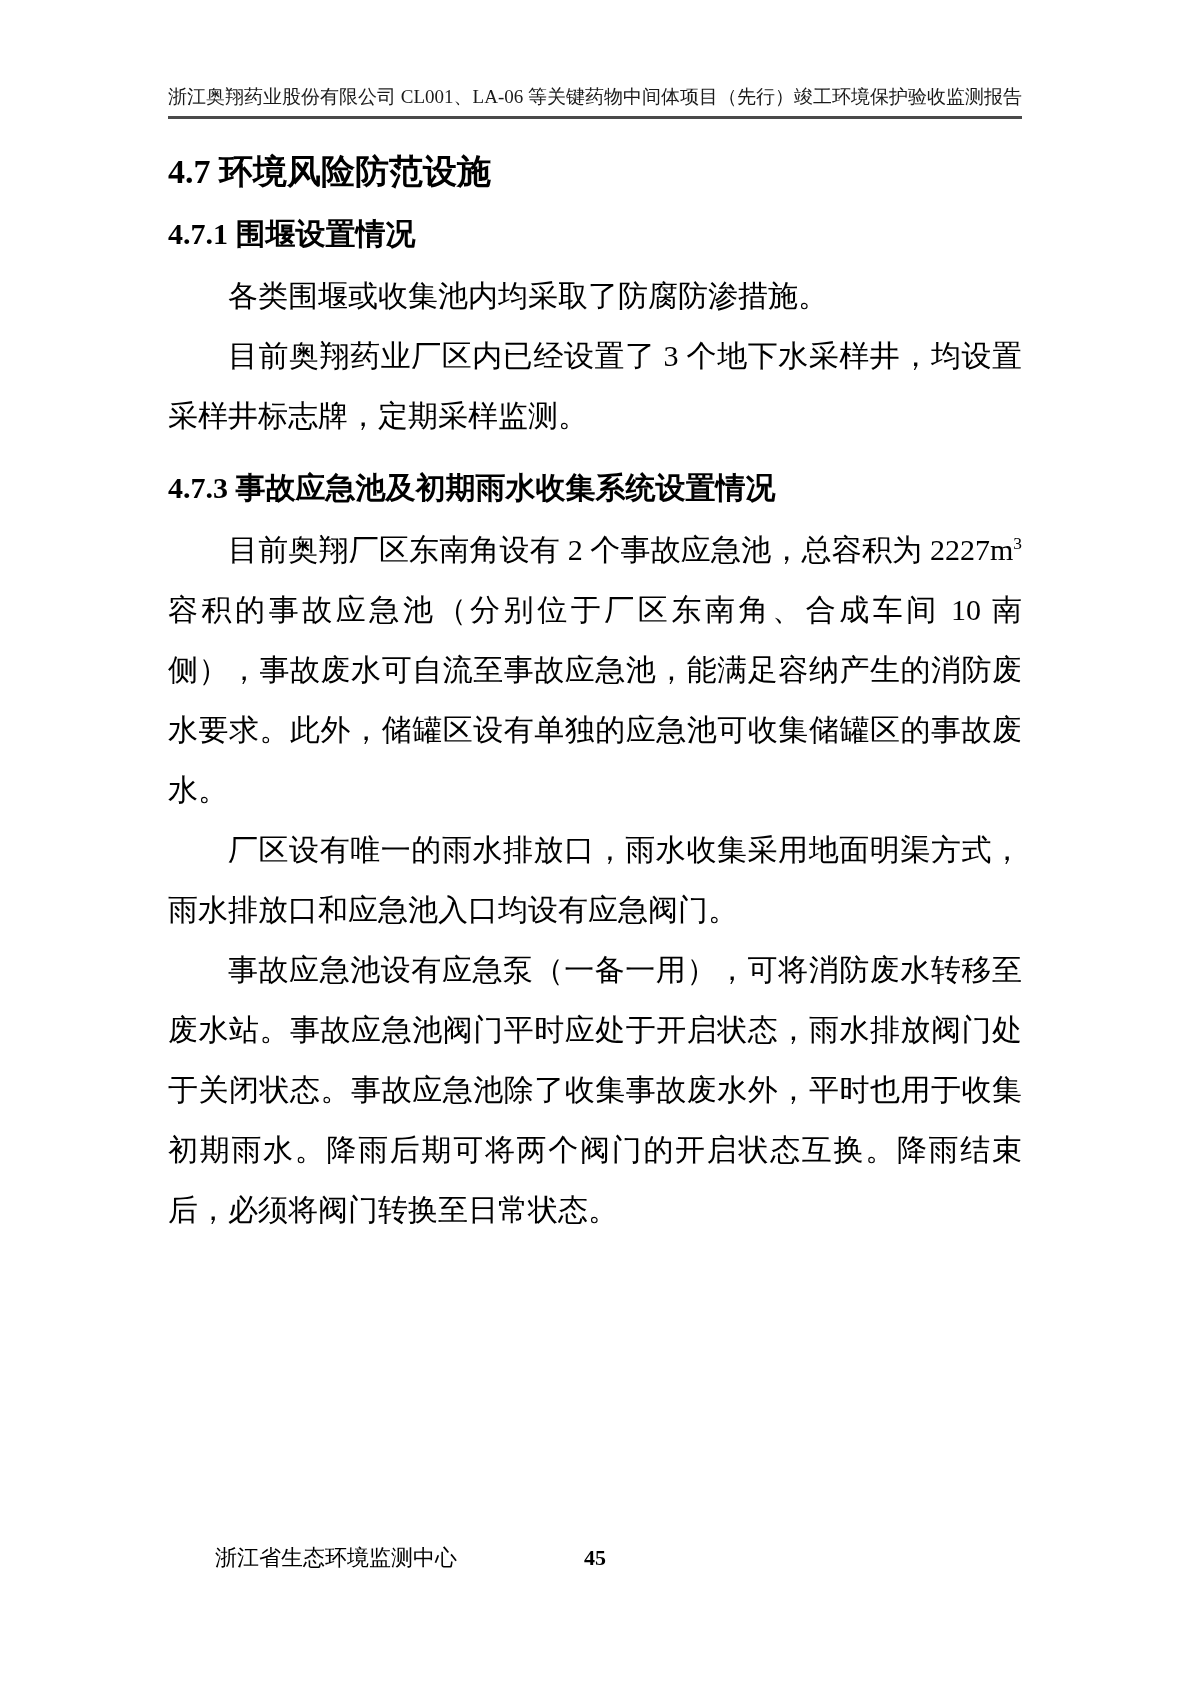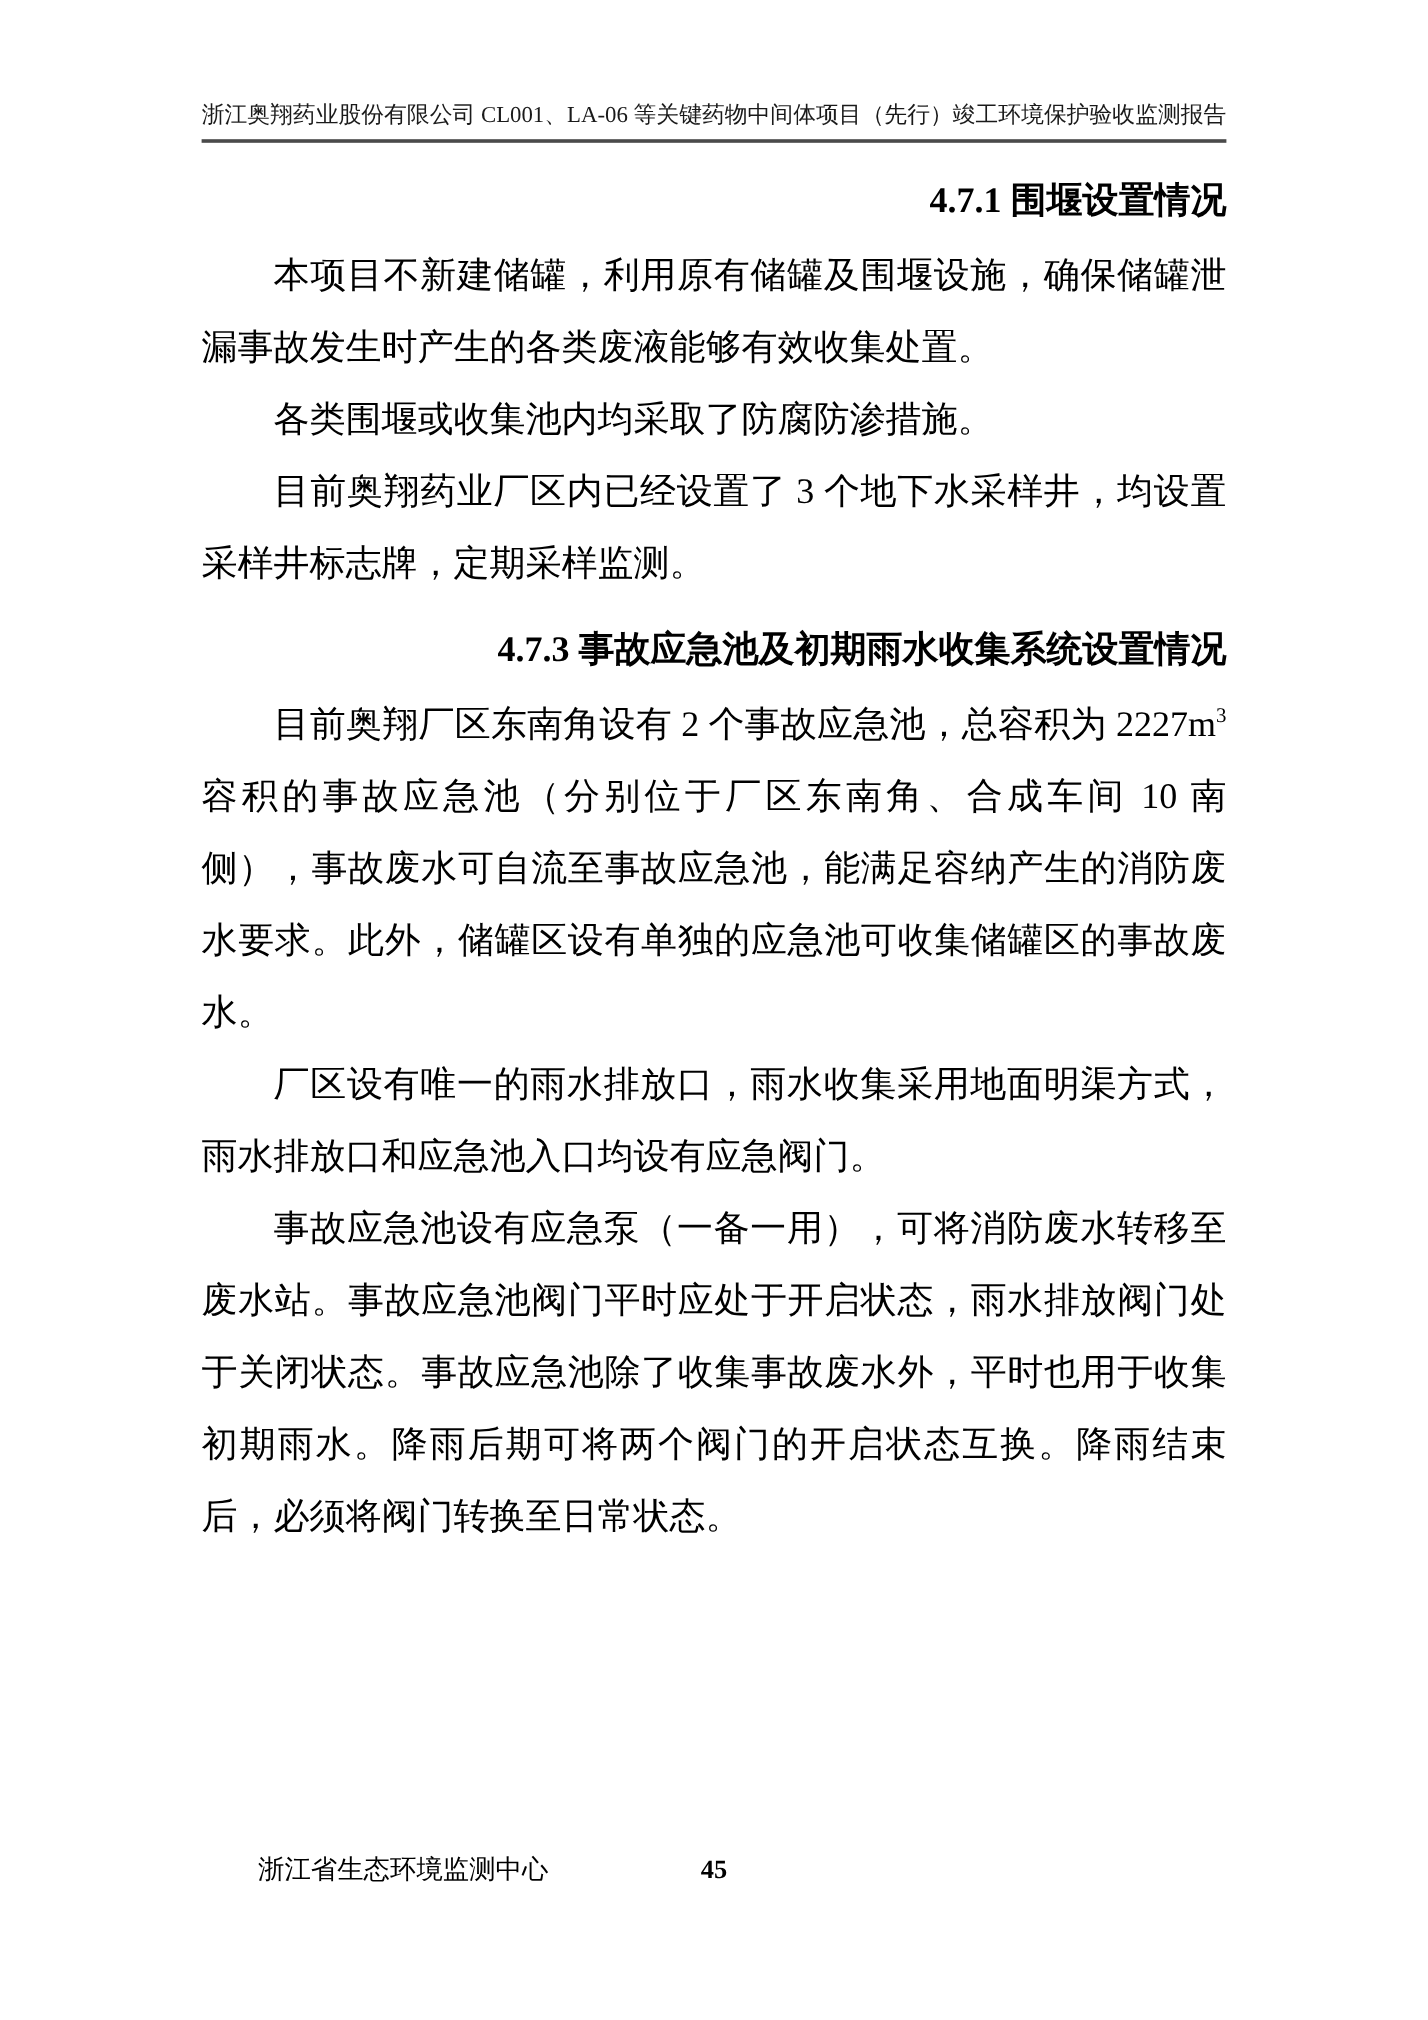--- a/index.html
+++ b/index.html
@@ -41,21 +41,20 @@
     font-size: 34px;
     line-height: 40px;
     font-weight: bold;
     margin: 26px 0 0 0;
   }
   .content h2 {
     font-size: 30px;
     line-height: 40px;
     font-weight: bold;
     margin: 22px 0 12px 0;
-    text-align: right;
   }
   .content p {
     font-size: 30px;
     line-height: 60px;
     margin: 0;
     text-align: justify;
     text-indent: 2em;
     word-break: break-all;
   }
   .content sup {
@@ -89,24 +88,24 @@
 </head>
 <body>
 
 <div class="page">
 
   <div class="header">
     <div class="header-text">浙江奥翔药业股份有限公司 CL001、LA-06 等关键药物中间体项目（先行）竣工环境保护验收监测报告</div>
   </div>
 
   <div class="content">
+    <h1>4.7 环境风险防范设施</h1>
 
     <h2>4.7.1 围堰设置情况</h2>
 
-    <p>本项目不新建储罐，利用原有储罐及围堰设施，确保储罐泄漏事故发生时产生的各类废液能够有效收集处置。</p>
 
     <p>各类围堰或收集池内均采取了防腐防渗措施。</p>
 
 
     <p>目前奥翔药业厂区内已经设置了 3 个地下水采样井，均设置采样井标志牌，定期采样监测。</p>
 
     <h2>4.7.3 事故应急池及初期雨水收集系统设置情况</h2>
 
     <p><span>目前奥翔厂区东南角设有 2 个事故应急池，总容积为 2227m</span><sup>3</sup><span> 容积的事故应急池（分别位于厂区东南角、合成车间 10 南侧），事故废水可自流至事故应急池，能满足容纳产生的消防废水要求。此外，储罐区设有单独的应急池可收集储罐区的事故废水。</span></p>
 

